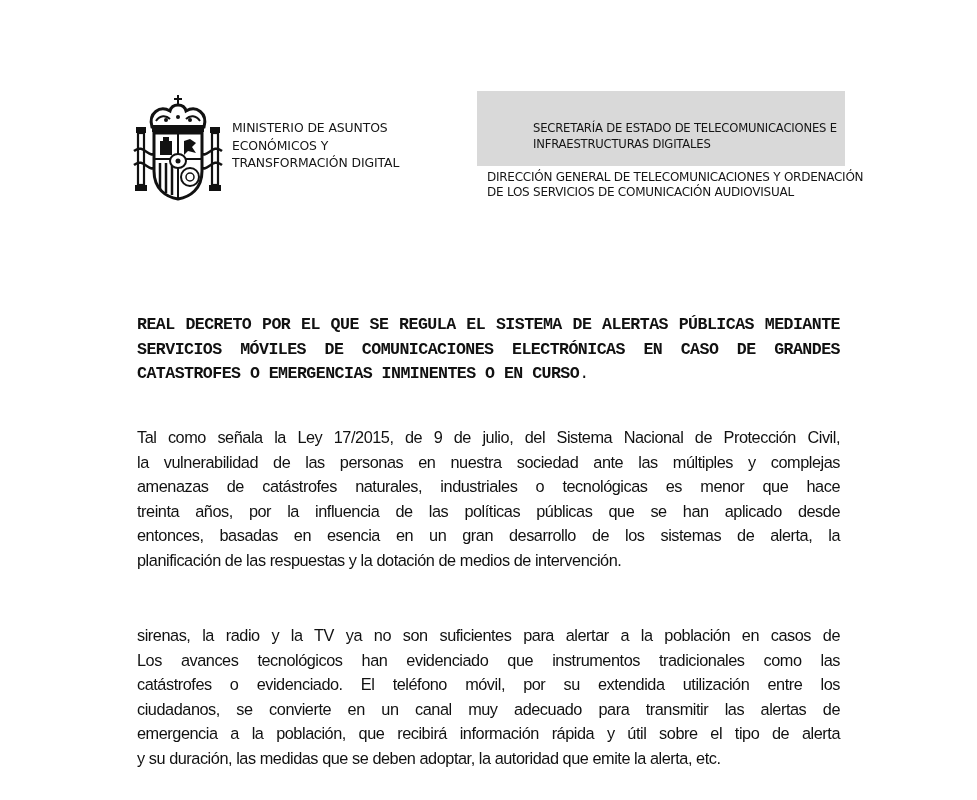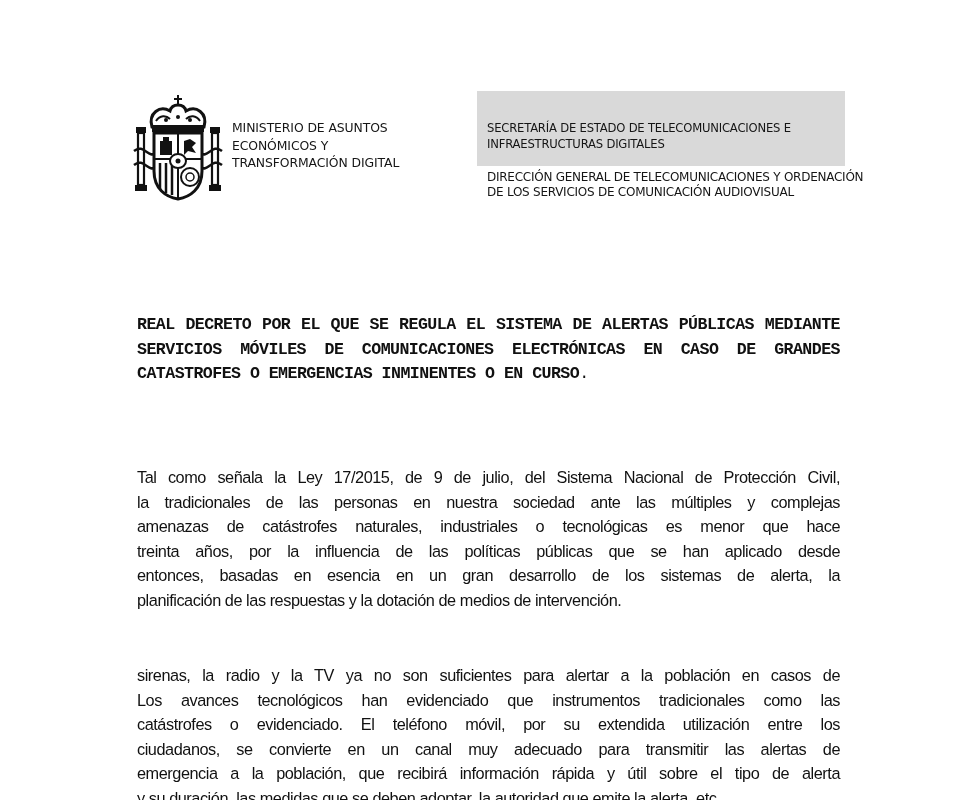--- a/index.html
+++ b/index.html
@@ -5,30 +5,30 @@
   html, body { margin: 0; padding: 0; background: #ffffff; }
   body { width: 977px; height: 800px; position: relative; overflow: hidden; color: #111; font-family: "Liberation Sans", sans-serif; }
 
   .header-left { position: absolute; left: 130px; top: 93px; display: flex; align-items: flex-start; }
   .coat { width: 96px; height: 108px; }
   .ministry { margin-left: 6px; margin-top: 26px; font-family: "DejaVu Sans", sans-serif; font-size: 12.4px; line-height: 17.5px; letter-spacing: -0.1px; color: #151515; }
   .ministry div { white-space: nowrap; }
 
   .sec-box { position: absolute; left: 477px; top: 91px; width: 368px; height: 75px; background: #d9d9d9; }
   .sec-text { position: absolute; left: 487px; top: 120px; font-family: "DejaVu Sans", sans-serif; font-size: 11.6px; line-height: 16px; color: #151515; letter-spacing: -0.2px; }
-  .sec-text div { white-space: nowrap; }
+  .sec-text div { white-space: nowrap; margin-left: 46px; }
   .dir-text { position: absolute; left: 487px; top: 170px; font-family: "DejaVu Sans", sans-serif; font-size: 12px; line-height: 14.5px; color: #151515; letter-spacing: -0.25px; }
   .dir-text div { white-space: nowrap; }
 
   .title { position: absolute; left: 137px; top: 313px; width: 703px; font-family: Liberation Mono, monospace; font-weight: bold; font-size: 16.6px; line-height: 24.5px; color: #111; letter-spacing: -0.55px; }
   .title .line { text-align: justify; text-align-last: justify; white-space: nowrap; display: block; }
   .title .line.last { text-align-last: left; }
   .title .dot { font-weight: normal; }
 
-  .para { position: absolute; left: 137px; width: 703px; font-family: "Liberation Sans", sans-serif; font-size: 16.3px; line-height: 24.6px; color: #111; letter-spacing: -0.45px; margin-top: 40px; }
+  .para { position: absolute; left: 137px; width: 703px; font-family: "Liberation Sans", sans-serif; font-size: 16.3px; line-height: 24.6px; color: #111; letter-spacing: -0.45px; }
   .para .line { display: block; text-align: justify; text-align-last: justify; white-space: nowrap; }
   .para .line.last { text-align-last: left; }
   .p1 { top: 425px; }
   .p2 { top: 623px; }
 </style>
 </head>
 <body>
 
 <div class="header-left">
   <svg class="coat" viewBox="0 0 96 108">
@@ -88,21 +88,21 @@
 </div>
 
 <div class="title">
   <span class="line">REAL DECRETO POR EL QUE SE REGULA EL SISTEMA DE ALERTAS PÚBLICAS MEDIANTE</span>
   <span class="line">SERVICIOS MÓVILES DE COMUNICACIONES ELECTRÓNICAS EN CASO DE GRANDES</span>
   <span class="line last"><span>CATASTROFES O EMERGENCIAS INMINENTES O EN CURSO</span><span class="dot">.</span></span>
 </div>
 
 <div class="para p1">
   <span class="line">Tal como señala la Ley 17/2015, de 9 de julio, del Sistema Nacional de Protección Civil,</span>
-  <span class="line">la tradicionales de las personas en nuestra sociedad ante las múltiples y complejas</span>
+  <span class="line">la vulnerabilidad de las personas en nuestra sociedad ante las múltiples y complejas</span>
   <span class="line">amenazas de catástrofes naturales, industriales o tecnológicas es menor que hace</span>
   <span class="line">treinta años, por la influencia de las políticas públicas que se han aplicado desde</span>
   <span class="line">entonces, basadas en esencia en un gran desarrollo de los sistemas de alerta, la</span>
   <span class="line last">planificación de las respuestas y la dotación de medios de intervención.</span>
 </div>
 
 <div class="para p2">
   <span class="line">sirenas, la radio y la TV ya no son suficientes para alertar a la población en casos de</span>
   <span class="line">Los avances tecnológicos han evidenciado que instrumentos tradicionales como las</span>
   <span class="line">catástrofes o evidenciado. El teléfono móvil, por su extendida utilización entre los</span>

